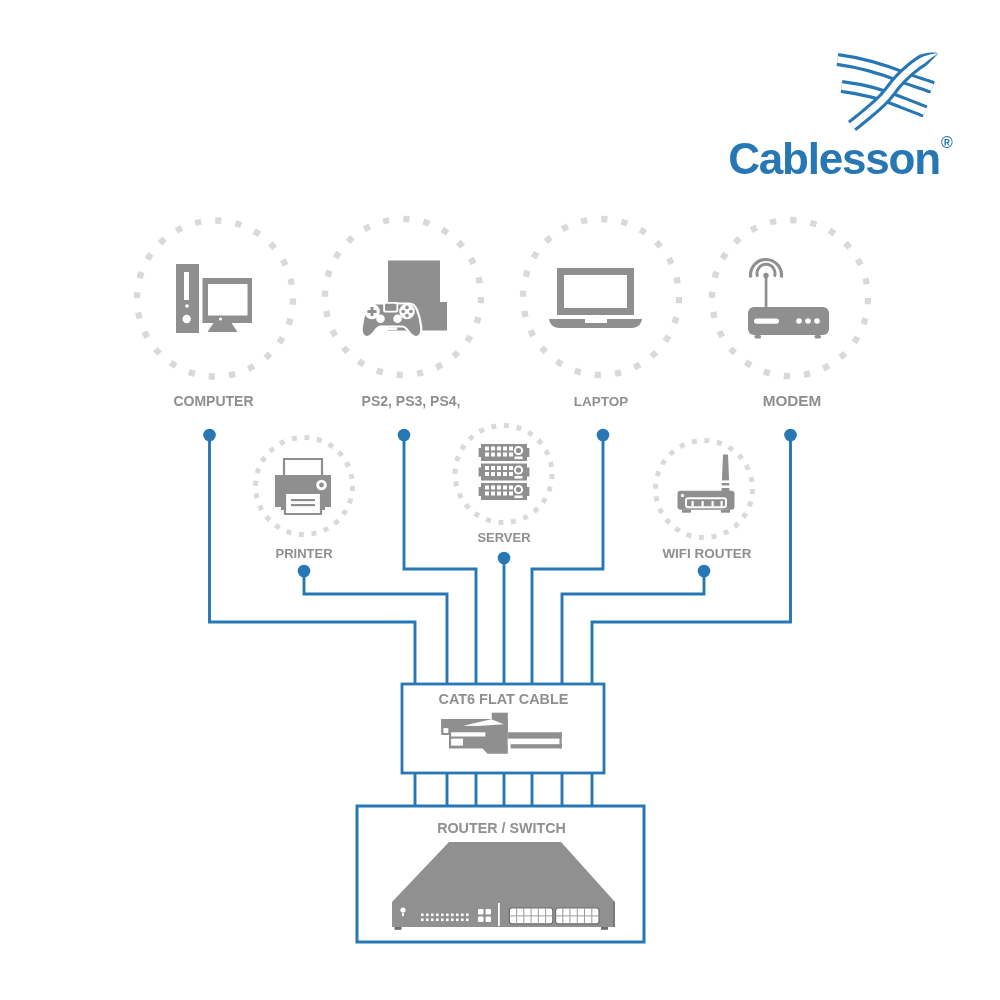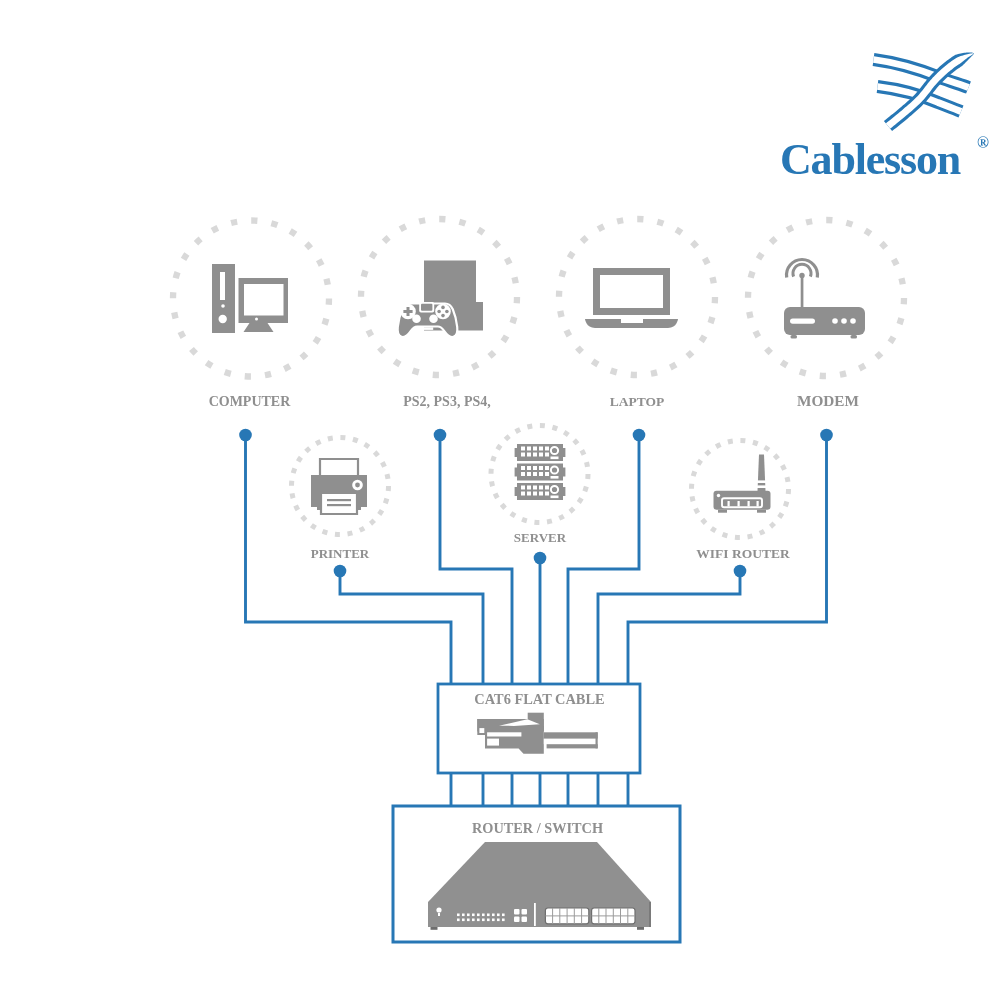--- a/index.html
+++ b/index.html
@@ -1,16 +1,16 @@
 <!DOCTYPE html>
 <html><head>
 <meta charset="utf-8">
 <style>
 html,body{margin:0;padding:0;background:#ffffff;}
-#page{width:924px;height:1000px;position:relative;font-family:Liberation Serif, serif;margin-left:36px;}
+#page{width:924px;height:1000px;position:relative;font-family:Liberation Sans, sans-serif;}
 </style>
 </head>
 <body>
 <div id="page">
 <svg width="1000" height="1000" viewBox="0 0 1000 1000">
 <rect width="1000" height="1000" fill="#ffffff"></rect>
 
 <g id="logo">
   <g stroke-linecap="butt" fill="none">
     <path d="M837.5,59.5 C864,63 884,69.5 904,77.5 C914,81.5 925,84.5 932.5,87.5" stroke="#2777b5" stroke-width="13"></path>

